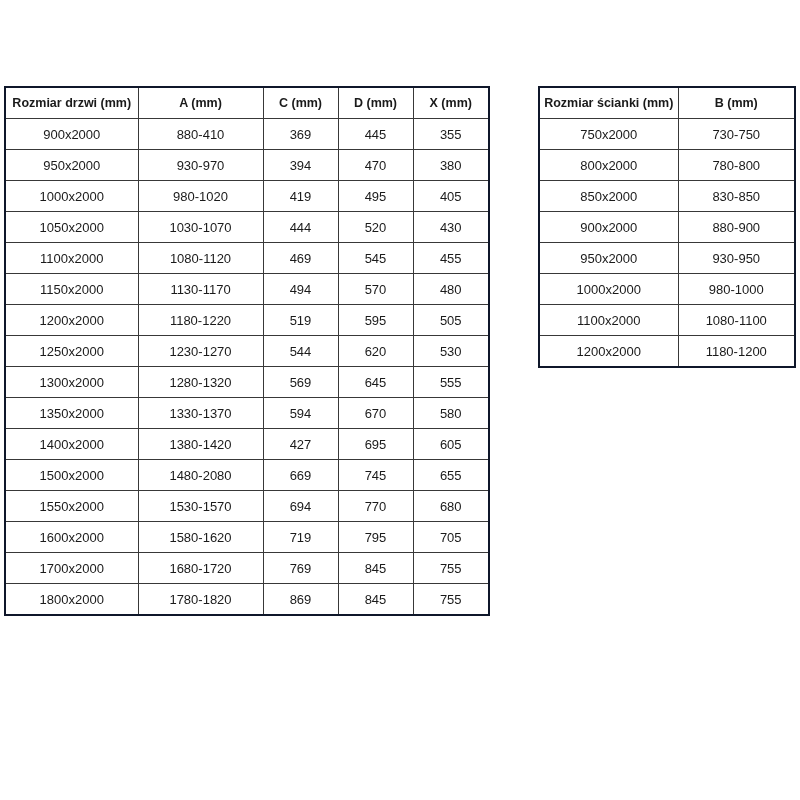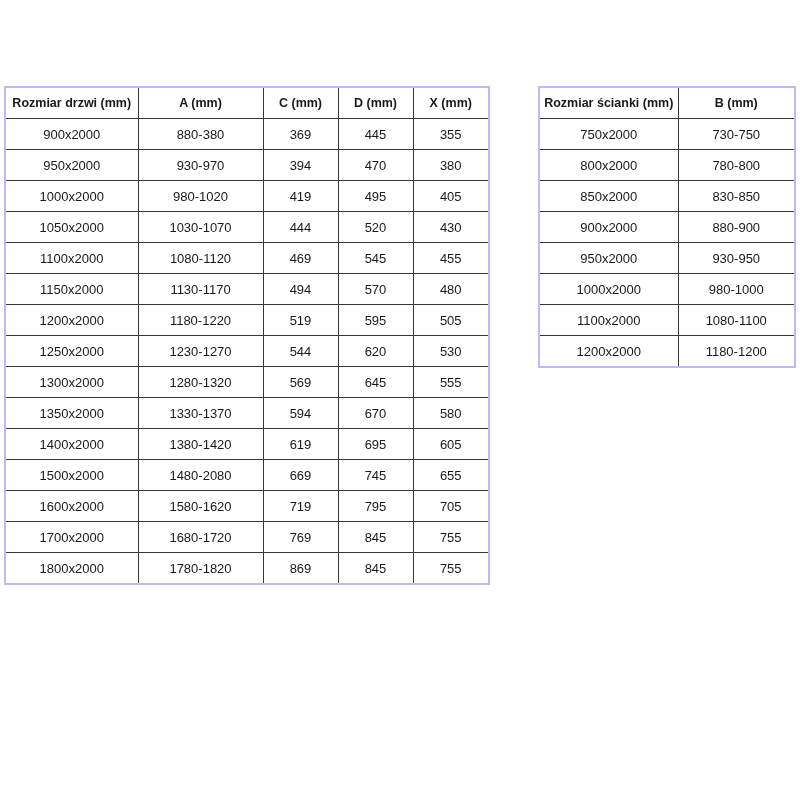--- a/index.html
+++ b/index.html
@@ -13,21 +13,21 @@
   }
   .page {
     position: relative;
     width: 800px;
     height: 800px;
     background: #ffffff;
   }
   table.spec {
     border-collapse: collapse;
     table-layout: fixed;
-    border: 2px solid #c4b5fd;
+    border: 2px solid #0f172a;
     background: #ffffff;
   }
   table.spec th,
   table.spec td {
     border: 1px solid #383838;
     height: 30px;
     padding: 0 2px;
     text-align: center;
     vertical-align: middle;
     font-size: 13px;
@@ -71,21 +71,21 @@
           <th>Rozmiar drzwi (mm)</th>
           <th>A (mm)</th>
           <th>C (mm)</th>
           <th>D (mm)</th>
           <th>X (mm)</th>
         </tr>
     </thead>
     <tbody>
         <tr>
           <td>900x2000</td>
-          <td>880-380</td>
+          <td>880-410</td>
           <td>369</td>
           <td>445</td>
           <td>355</td>
         </tr>
         <tr>
           <td>950x2000</td>
           <td>930-970</td>
           <td>394</td>
           <td>470</td>
           <td>380</td>
@@ -142,30 +142,37 @@
         <tr>
           <td>1350x2000</td>
           <td>1330-1370</td>
           <td>594</td>
           <td>670</td>
           <td>580</td>
         </tr>
         <tr>
           <td>1400x2000</td>
           <td>1380-1420</td>
-          <td>619</td>
+          <td>427</td>
           <td>695</td>
           <td>605</td>
         </tr>
         <tr>
           <td>1500x2000</td>
           <td>1480-2080</td>
           <td>669</td>
           <td>745</td>
           <td>655</td>
+        </tr>
+        <tr>
+          <td>1550x2000</td>
+          <td>1530-1570</td>
+          <td>694</td>
+          <td>770</td>
+          <td>680</td>
         </tr>
         <tr>
           <td>1600x2000</td>
           <td>1580-1620</td>
           <td>719</td>
           <td>795</td>
           <td>705</td>
         </tr>
         <tr>
           <td>1700x2000</td>

